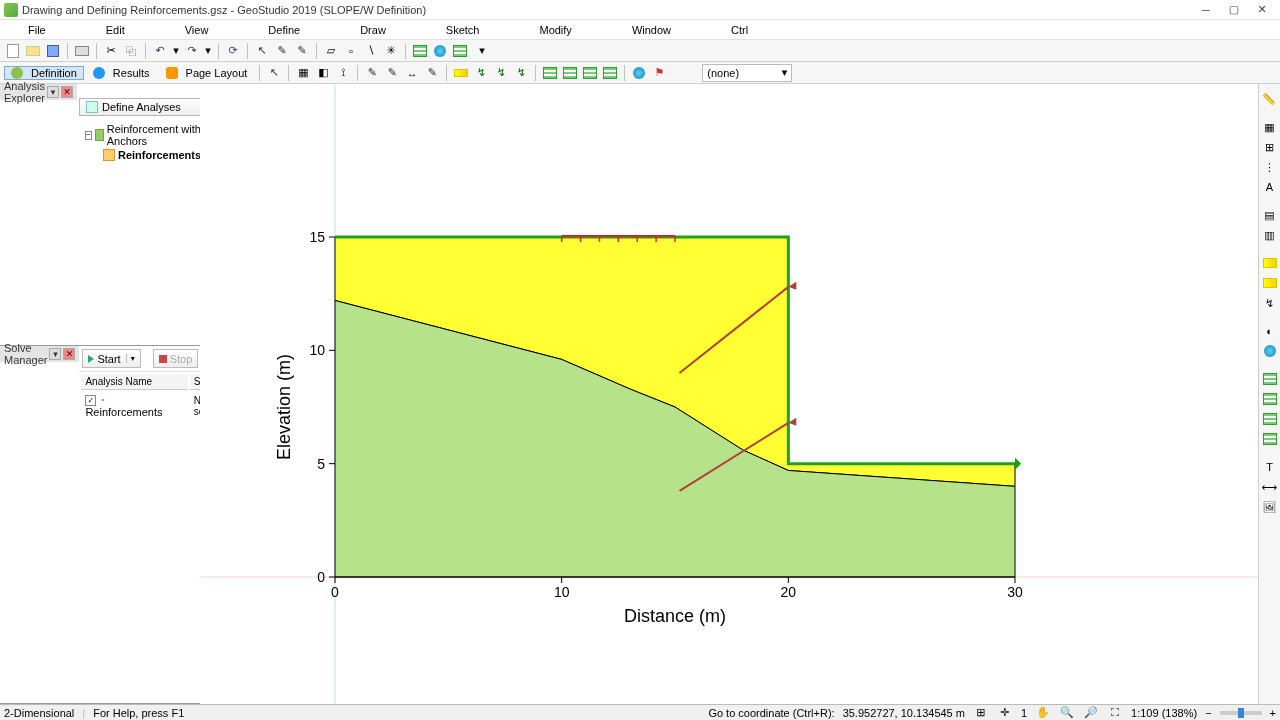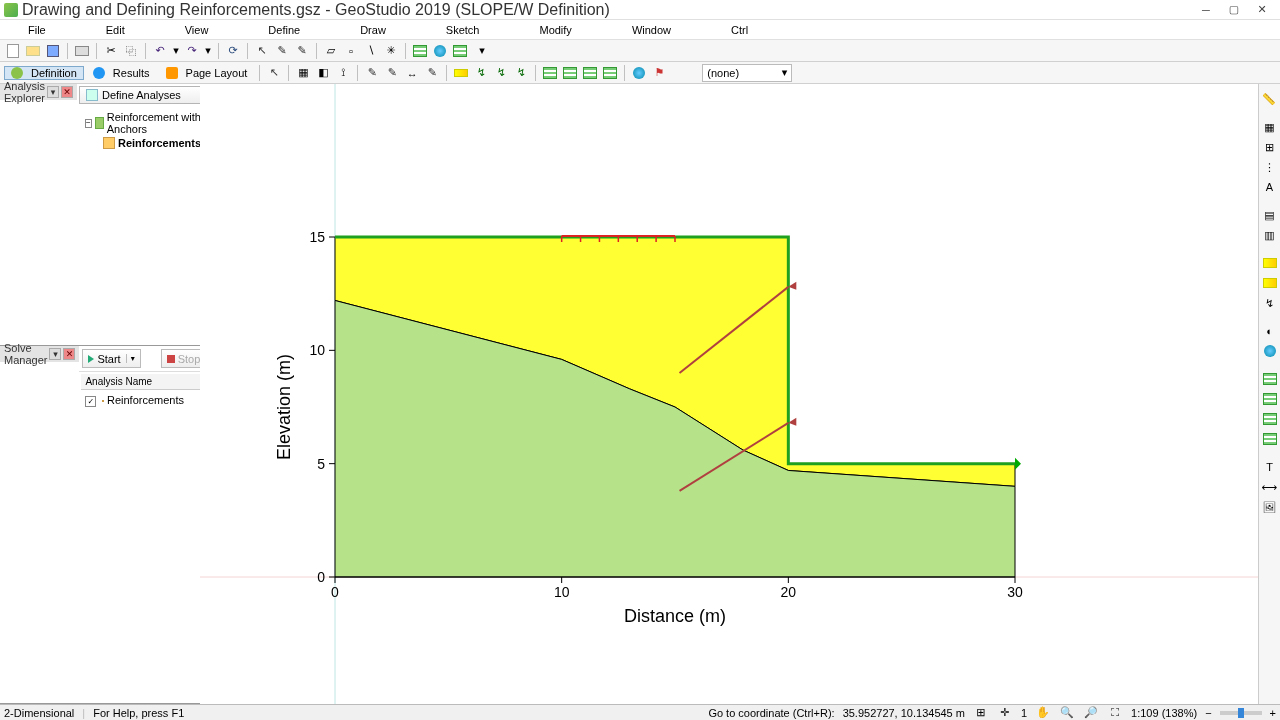--- a/index.html
+++ b/index.html
@@ -1,21 +1,21 @@
 <!DOCTYPE html>
 <html><head>
 <meta charset="utf-8">
 <style>
 * { margin: 0; padding: 0; box-sizing: border-box; font-family: "Segoe UI", Tahoma, sans-serif; font-size: 11px; }
 html, body { width: 1280px; height: 720px; overflow: hidden; background: #fff; }
 
 
 .title-bar { height: 20px; display: flex; align-items: center; padding: 0 4px; background: #fff; border-bottom: 1px solid #e0e0e0; }
 .title-bar .app-icon { width: 14px; height: 14px; background: linear-gradient(135deg,#8bc34a,#4caf50); border-radius: 2px; margin-right: 4px; }
-.title-bar .title-text { flex: 1; font-size: 16px; color: #333; }
+.title-bar .title-text { flex: 1; font-size: 11px; color: #333; }
 .title-bar .win-btn { width: 28px; height: 18px; display: flex; align-items: center; justify-content: center; color: #444; cursor: default; }
 
 
 .menu-bar { height: 20px; display: flex; align-items: center; padding: 0 20px; background: #fff; border-bottom: 1px solid #e0e0e0; gap: 44px; }
 .menu-bar .menu-item { padding: 2px 8px; cursor: default; }
 
 
 .toolbar { height: 22px; display: flex; align-items: center; padding: 0 4px; gap: 2px; background: #f6f6f6; border-bottom: 1px solid #d0d0d0; }
 .tb-btn { width: 18px; height: 18px; display: flex; align-items: center; justify-content: center; border: 1px solid transparent; cursor: default; }
 .tb-sep { width: 1px; height: 16px; background: #c0c0c0; margin: 0 3px; }
@@ -51,34 +51,34 @@
 
 
 .left-col { width: 200px; display: flex; flex-direction: column; border-right: 1px solid #999; }
 .panel { display: flex; flex-direction: row; border-bottom: 1px solid #999; }
 .panel-header { height: 16px; background: #e4e4e4; display: flex; align-items: center; padding: 0 4px; font-size: 10px; color: #333; }
 .panel-header .hdr-title { flex: 1; }
 .panel-header .hdr-btn { width: 12px; height: 12px; display: flex; align-items: center; justify-content: center; font-size: 9px; color: #333; background:#ddd; margin-left:2px; border:1px solid #aaa;}
 .panel-header .hdr-btn.close { background:#e88; color:#600;}
 .panel-body { background: #fff; flex: 1; }
 
-.define-btn-row { padding: 2px; }
+.define-btn-row { padding: 2px; margin-top: 12px; }
 .define-btn { display:flex; align-items:center; gap:4px; padding:2px 6px; border:1px solid #b5b5b5; background:linear-gradient(#fff,#eee); width:100%; cursor:default;}
 .define-btn .ico { width:12px;height:12px; background:#cfe; border:1px solid #8bc;}
 .tree { padding: 4px 2px; }
 .tree-row { display:flex; align-items:center; gap:3px; padding:1px 0 1px 4px; cursor:default;}
 .tree-row .tog { width:9px;height:9px;border:1px solid #888;display:flex;align-items:center;justify-content:center;font-size:8px;line-height:8px;}
 .tree-row .tico { width:12px;height:12px;}
 .tree-row.lvl1 { padding-left: 6px;}
 .tree-row.lvl2 { padding-left: 24px; font-weight:bold;}
 .ti-anchor { background:#9c6; border:1px solid #6a4;}
 .ti-rein { background:#fc6; border:1px solid #c94;}
 
 
-.solve-row { display:flex; gap:20px; padding:3px; border-bottom:1px solid #ddd;}
+.solve-row { display:flex; gap:12px; padding:3px; border-bottom:1px solid #ddd;}
 .solve-btn { display:flex; align-items:center; gap:3px; padding:2px 5px; border:1px solid #bbb; background:linear-gradient(#fff,#eee);}
 .solve-btn .drop { border-left:1px solid #bbb; padding-left:4px; margin-left:2px; font-size:8px;}
 .solve-btn.disabled { color:#aaa;}
 .solve-table { width:100%; }
 .solve-table th { text-align:left; padding:2px 4px; background:#f4f4f4; border-bottom:1px solid #ccc; font-weight:normal; font-size:10px;}
 .solve-table td { padding:2px 4px; font-size:10px;}
 .chk { width:11px;height:11px;border:1px solid #888; display:inline-flex; align-items:center; justify-content:center; font-size:8px; margin-right:3px;}
 
 
 .canvas-wrap { flex:1; position:relative; background:#fff; overflow:hidden;}

